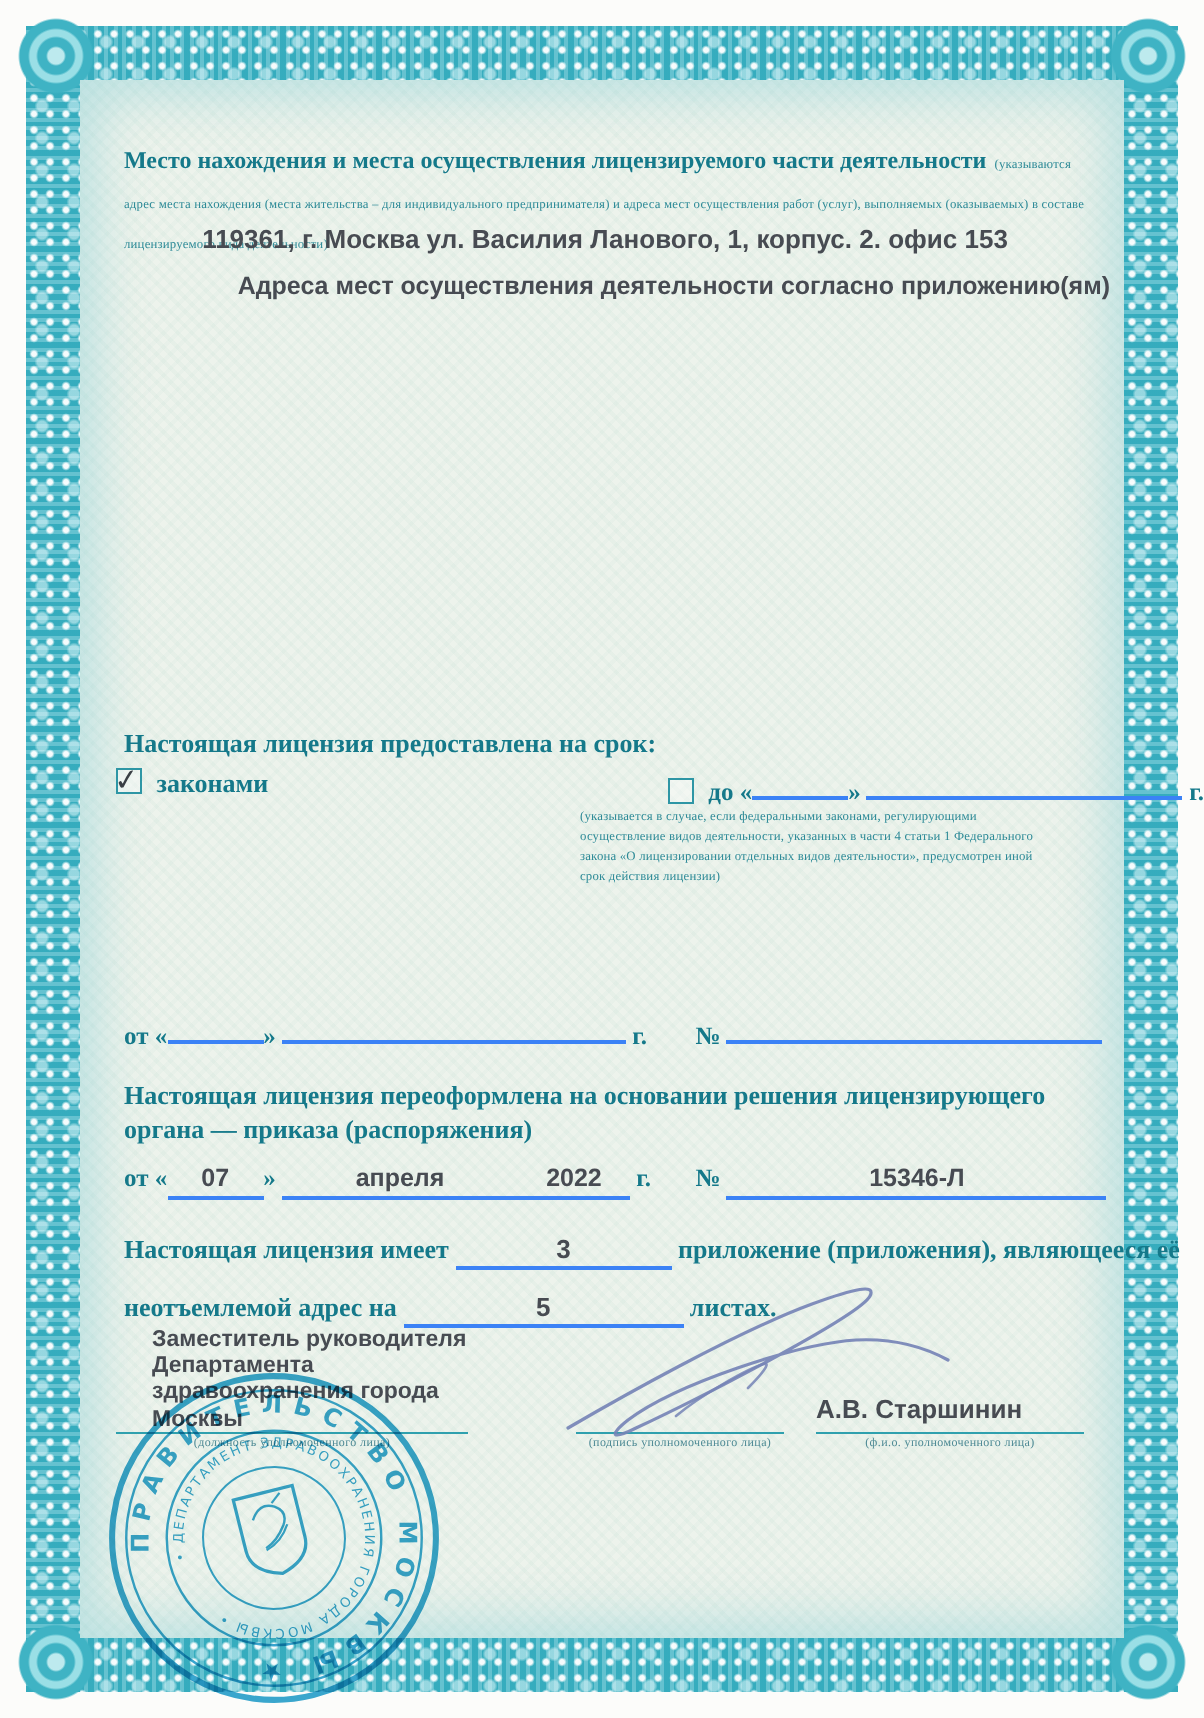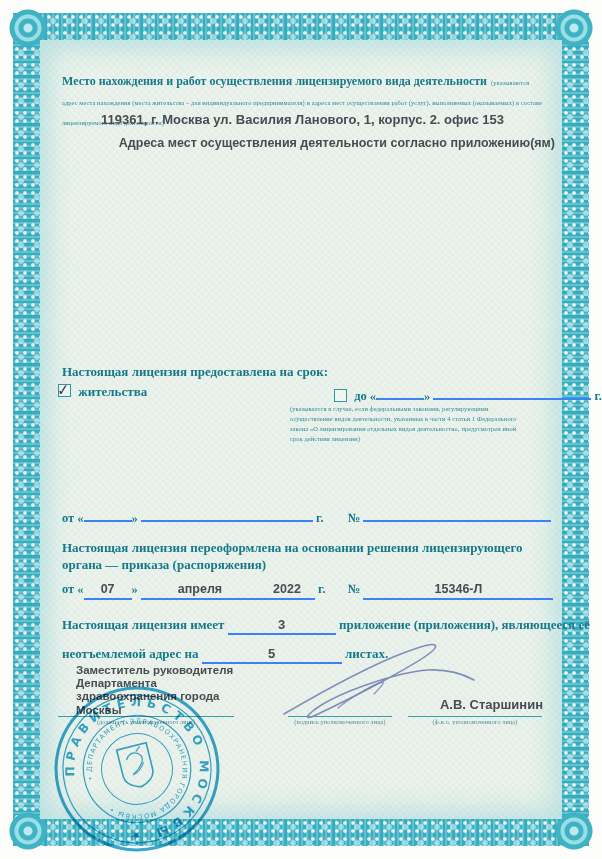--- a/index.html
+++ b/index.html
@@ -81,33 +81,33 @@
   <div class="lace lace-bottom"></div>
   <div class="lace lace-left"></div>
   <div class="lace lace-right"></div>
   <div class="corner c-tl"></div>
   <div class="corner c-tr"></div>
   <div class="corner c-bl"></div>
   <div class="corner c-br"></div>
   <div class="inner"></div>
 
   <div class="abs" style="left:62px; top:70px; width:484px; line-height:1.25;">
-    <span class="teal-b" style="font-size:12px;">Место нахождения и работ осуществления лицензируемого вида деятельности</span>
+    <span class="teal-b" style="font-size:12px;">Место нахождения и места осуществления лицензируемого части деятельности</span>
     <span class="tiny">(указываются адрес места нахождения (места жительства – для индивидуального предпринимателя) и адреса мест осуществления работ (услуг), выполняемых (оказываемых) в составе лицензируемого вида деятельности)</span>
   </div>
 
   <div class="abs typed" style="left:50px; top:112px; width:505px; text-align:center; font-size:13px;">119361, г. Москва ул. Василия Ланового, 1, корпус. 2.  офис 153</div>
 
   <div class="abs typed" style="left:50px; top:136px; width:505px; text-align:right; font-size:12.5px;">Адреса мест осуществления деятельности согласно приложению(ям)</div>
 
   <div class="abs teal-b" style="left:62px; top:364px; font-size:13px;">Настоящая лицензия предоставлена на срок:</div>
 
   <div class="abs" style="left:58px; top:384px; font-size:13px;">
     <span class="chk"><span class="mark">✓</span></span>
-    <span class="teal-b" style="margin-left:4px;">жительства</span>
+    <span class="teal-b" style="margin-left:4px;">законами</span>
   </div>
 
   <div class="abs teal" style="left:288px; top:384px; font-size:12.5px; white-space:nowrap;padding-left:46px;">
     <span class="chk" style="vertical-align:-2px;"></span>
     <span class="teal-b" style="margin-left:4px;">до «</span><span class="u" style="width:48px;"></span><span class="teal-b">»</span>
     <span class="u" style="width:158px;"></span>
     <span class="teal-b">г.</span>
   </div>
 
   <div class="abs tiny" style="left:290px; top:404px; width:228px;">(указывается в случае, если федеральными законами, регулирующими осуществление видов деятельности, указанных в части 4 статьи 1 Федерального закона «О лицензировании отдельных видов деятельности», предусмотрен иной срок действия лицензии)</div>
@@ -140,21 +140,21 @@
   </div>
 
   <div class="abs teal-b" style="left:62px; top:646px; font-size:13px; white-space:nowrap;">
     <span>неотъемлемой адрес на</span>
     <span class="u typed" style="width:140px; font-size:13px;">5</span>
     <span>листах.</span>
   </div>
 
   <div class="abs typed" style="left:76px; top:664px; width:178px; font-size:11.5px; line-height:1.15;">Заместитель руководителя Департамента здравоохранения города Москвы</div>
 
-  <div class="abs typed" style="left:408px; top:697px; width:135px; text-align:right; font-size:13px;">А.В. Старшинин</div>
+  <div class="abs typed" style="left:408px; top:697px; width:135px; text-align:left; font-size:13px;">А.В. Старшинин</div>
 
   <div class="rule" style="left:58px; top:716px; width:176px;"></div>
   <div class="rule" style="left:288px; top:716px; width:104px;"></div>
   <div class="rule" style="left:408px; top:716px; width:134px;"></div>
 
   <div class="abs caption" style="left:58px; top:719px; width:176px;">(должность уполномоченного лица)</div>
   <div class="abs caption" style="left:288px; top:719px; width:104px;">(подпись уполномоченного лица)</div>
   <div class="abs caption" style="left:408px; top:719px; width:134px;">(ф.и.о. уполномоченного лица)</div>
 
   <div class="sig-wrap">

